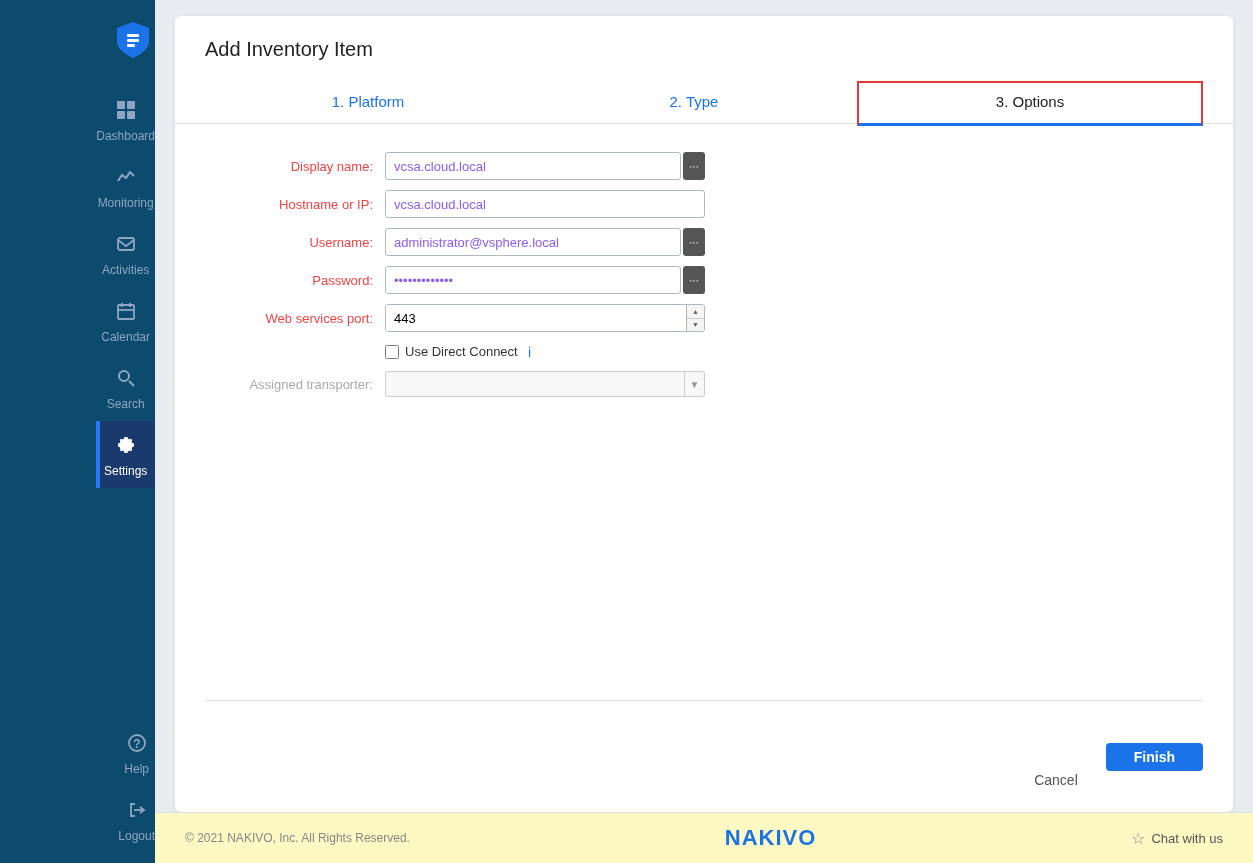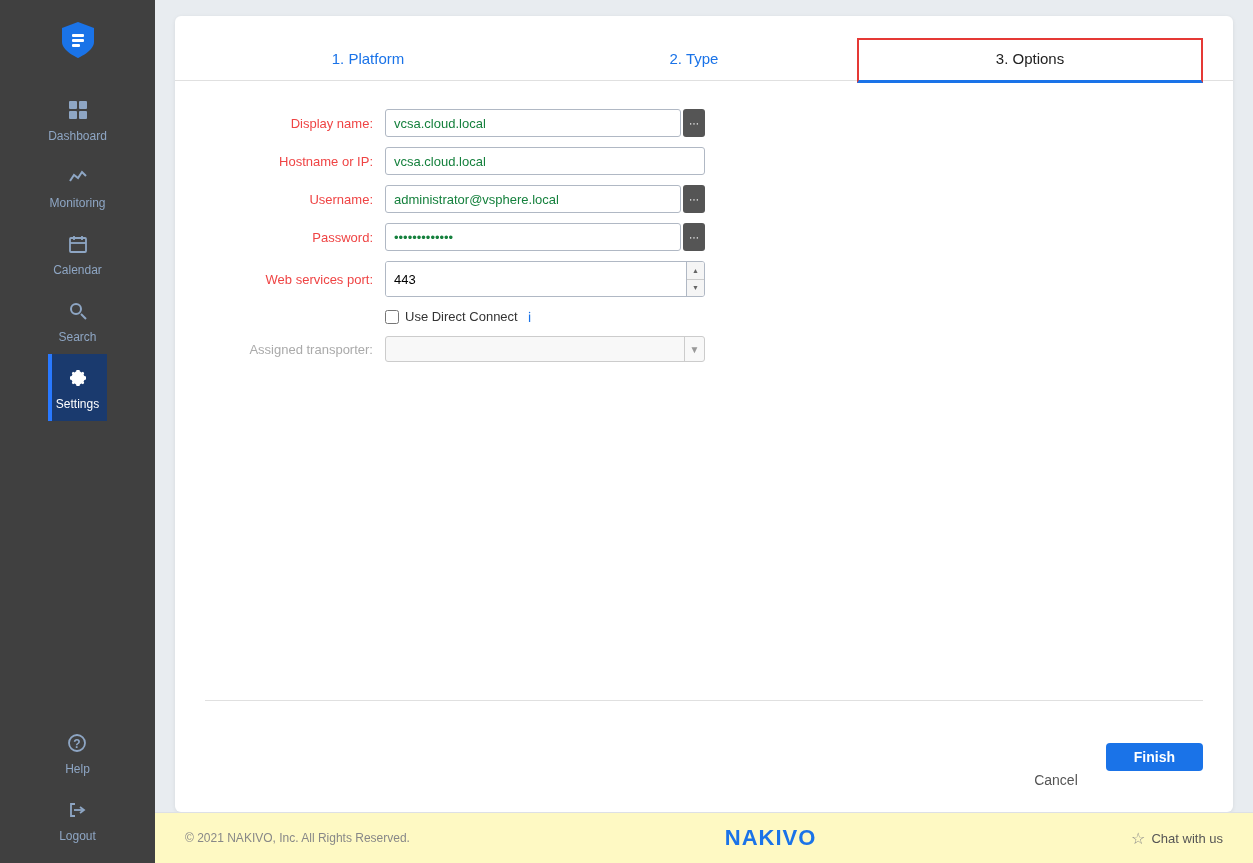--- a/index.html
+++ b/index.html
@@ -1,24 +1,24 @@
 <!DOCTYPE html>
 <html><head>
   <meta charset="utf-8">
   <style>
     * { box-sizing: border-box; margin: 0; padding: 0; }
     body { font-family: 'Segoe UI', Arial, sans-serif; background: #e8ecf0; display: flex; height: 863px; width: 1253px; overflow: hidden; }
 
     
     .sidebar {
       width: 155px;
-      background: #404040;
-      display: flex;
-      flex-direction: column;
-      align-items: center;
+      background: #0c4a6e;
+      display: flex;
+      flex-direction: column;
+      align-items: flex-end;
       height: 100%;
       flex-shrink: 0;
     }
     .sidebar-logo {
       display: flex;
       justify-content: center;
       align-items: center;
       padding: 18px 0 14px;
     }
     .shield-icon {
@@ -145,21 +145,21 @@
     .input-wrapper {
       display: flex;
       align-items: center;
       gap: 2px;
     }
     .form-input {
       border: 1px solid #b0b8c4;
       border-radius: 3px;
       padding: 5px 8px;
       font-size: 13px;
-      color: #15803d;
+      color: #8b5cf6;
       height: 28px;
       outline: none;
       flex: 1;
     }
     .input-btn {
       width: 22px;
       height: 28px;
       background: #555;
       border: none;
       border-radius: 3px;
@@ -246,21 +246,21 @@
       font-size: 13px;
       cursor: pointer;
     }
     .star-icon { font-size: 16px; color: #888; }
 
     
     .port-wrapper {
       display: flex;
       border: 1px solid #b0b8c4;
       border-radius: 3px;
-      height: 36px;
+      height: 28px;
       overflow: hidden;
       flex: 1;
     }
     .port-input {
       border: none;
       padding: 4px 8px;
       font-size: 13px;
       flex: 1;
       outline: none;
     }
@@ -317,20 +317,29 @@
     <div class="sidebar-item">
       <span class="sidebar-icon">
         <svg width="20" height="20" viewBox="0 0 20 20" fill="none" stroke="currentColor" stroke-width="2">
           <polyline points="2,14 6,8 10,11 14,5 18,9"></polyline>
         </svg>
       </span>
       <span>Monitoring</span>
     </div>
     <div class="sidebar-item">
       <span class="sidebar-icon">
+        <svg width="20" height="20" viewBox="0 0 20 20" fill="currentColor">
+          <rect x="2" y="4" width="16" height="12" rx="2" fill="none" stroke="currentColor" stroke-width="1.8"></rect>
+          <polyline points="2,6 10,12 18,6" fill="none" stroke="currentColor" stroke-width="1.8"></polyline>
+        </svg>
+      </span>
+      <span>Activities</span>
+    </div>
+    <div class="sidebar-item">
+      <span class="sidebar-icon">
         <svg width="20" height="20" viewBox="0 0 20 20" fill="none" stroke="currentColor" stroke-width="1.8">
           <rect x="2" y="4" width="16" height="14" rx="1"></rect>
           <line x1="6" y1="2" x2="6" y2="6"></line>
           <line x1="14" y1="2" x2="14" y2="6"></line>
           <line x1="2" y1="9" x2="18" y2="9"></line>
         </svg>
       </span>
       <span>Calendar</span>
     </div>
     <div class="sidebar-item">
@@ -374,20 +383,21 @@
       <span>Logout</span>
     </div>
   </div>
 </div>
 
 <div class="main">
   <div class="content-area">
     <div class="card">
 
       <div class="card-header">
+        <div class="card-title">Add Inventory Item</div>
         <div class="wizard-steps">
           <div class="wizard-step">
             <span>1. Platform</span>
           </div>
           <div class="wizard-step">
             <span>2. Type</span>
           </div>
           <div class="wizard-step active-outlined">
             <span>3. Options</span>
           </div>

